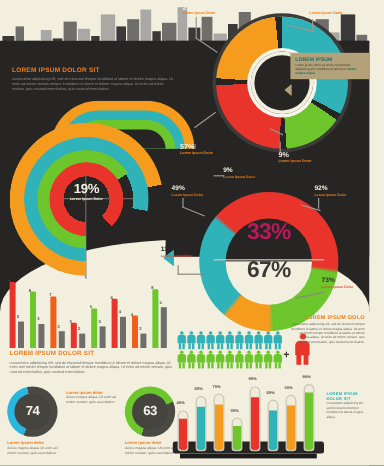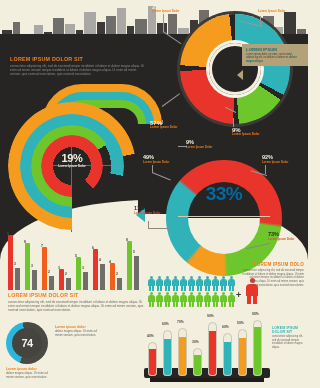--- a/index.html
+++ b/index.html
@@ -92,21 +92,21 @@
       #f59c1f 180deg 218deg,
       #2fb3b8 222deg 308deg,
       #e8342b 312deg 360deg);}
   .donut-big .hole{position:absolute;left:22px;top:22px;width:72px;height:72px;border-radius:50%;
     background:transparent;}
   .dbig-topmask{position:absolute;left:188px;top:182px;width:72px;height:36px;background:#262523;
     border-radius:36px 36px 0 0;}
   .dbig-botmask{position:absolute;left:188px;top:218px;width:72px;height:36px;background:#f2efdf;
     border-radius:0 0 36px 36px;}
   .dbig-txt-top{position:absolute;left:188px;top:183px;width:72px;text-align:center;
-    font-size:19px;font-weight:bold;color:#0369a1;letter-spacing:-.5px;}
+    font-size:19px;font-weight:bold;color:#be185d;letter-spacing:-.5px;}
   .dbig-txt-bot{position:absolute;left:188px;top:215px;width:72px;text-align:center;
     font-size:19px;font-weight:bold;color:#3a3936;letter-spacing:-.5px;}
   .dbig-line{position:absolute;left:178px;top:216px;width:92px;height:1px;background:#cfcbb6;}
 
   
   .barchart{position:absolute;left:8px;top:232px;width:132px;height:58px;}
   .bargrp{position:absolute;bottom:0;width:13px;height:58px;}
   .bar{position:absolute;bottom:0;width:5px;}
   .bar .cap{position:absolute;top:-6px;left:-1px;font-size:3.4px;font-weight:bold;color:#4a4945;}
   .bar .knob{position:absolute;top:-3px;left:0;width:5px;height:4px;border-radius:1px;}
@@ -271,20 +271,21 @@
 
   <div class="arrow-left"></div>
 
   <div class="donut-big">
     <div class="hole"></div>
   </div>
   <div class="dbig-topmask"></div>
   <div class="dbig-botmask"></div>
   <div class="dbig-line"></div>
   <div class="dbig-txt-top">33%</div>
+  <div class="dbig-txt-bot">67%</div>
 
   <div class="lbl ondark" style="left:186px;top:140px">
     <div class="pct" style="font-size:5.5px">9%</div>
     <div class="cap" style="font-size:2.9px">Lorem Ipsum Dolor</div>
   </div>
   <div class="leader" style="left:178px;top:146px;width:9px;height:1px"></div>
 
   <div class="lbl ondark" style="left:143px;top:155px">
     <div class="pct" style="font-size:5.5px">49%</div>
     <div class="cap" style="font-size:2.9px">Lorem Ipsum Dolor</div>
@@ -403,20 +404,31 @@
         <div class="t">Lorem ipsum dolor</div>
         <div class="b">dolore magna aliqua. Ut enim ad minim veniam, quis exercitation.</div>
       </div>
     </div>
     <div class="gauge" style="left:49px">
       <div class="gcap">
         <div class="t">Lorem ipsum dolor</div>
         <div class="b">dolore magna aliqua. Ut enim ad minim veniam, quis exercitation.</div>
       </div>
     </div>
+    <div class="gauge" style="left:98px">
+      <div class="gring" style="background:conic-gradient(from 200deg,#6dc72c 0deg 227deg,#4a4943 227deg 360deg)">
+        <div class="in">
+            <span>63</span>
+          </div>
+      </div>
+      <div class="gcap">
+        <div class="t">Lorem ipsum dolor</div>
+        <div class="b">dolore magna aliqua. Ut enim ad minim veniam, quis exercitation.</div>
+      </div>
+    </div>
   </div>
 
   <div class="people">
     <div class="prow">
       <div class="pfig">
           <div class="h" style="background:#2fb3b8"></div>
           <div class="b" style="background:#2fb3b8"></div>
           <div class="l1" style="background:#2fb3b8"></div>
           <div class="l2" style="background:#2fb3b8"></div>
         </div>

